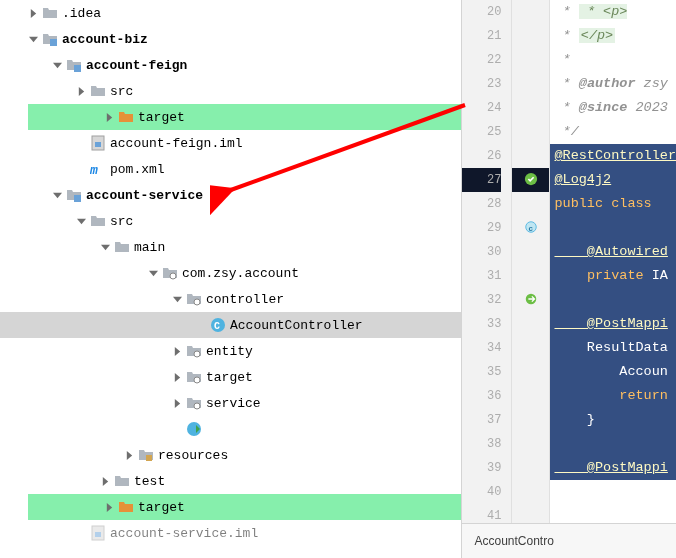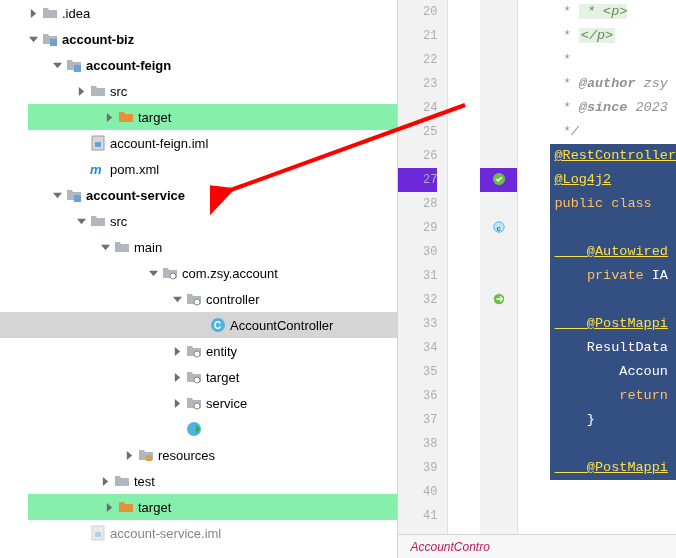--- a/index.html
+++ b/index.html
@@ -13,29 +13,29 @@
     overflow: hidden;
     display: flex;
     position: relative;
   }
   .project-tree {
     width: 465px;
     height: 100%;
     background: #fff;
     overflow: hidden;
     position: relative;
+    font-family: Liberation Mono, monospace;
   }
   .editor-pane {
     flex: 1;
     height: 100%;
     border-left: 1px solid #d4d4d4;
     display: flex;
     background: #fff;
     position: relative;
-    gap: 32px;
   }
   .tree-row {
     display: flex;
     align-items: center;
     height: 26px;
     white-space: nowrap;
     cursor: pointer;
     padding-left: 0;
   }
   .tree-row.highlight-yellow { background: #86efac; margin-left: 28px; }
@@ -91,41 +91,40 @@
     height: 24px;
     line-height: 24px;
     white-space: pre;
     padding-left: 4px;
   }
   .code-row.sel-blue {
     background: #344f82;
     color: #fff;
   }
   .code-row.sel-blue .kw { color: #ffbf61; font-weight: 400; font-style: normal; }
-  .code-row.sel-blue .anno { color: #fde047; text-decoration: underline; margin-top: 48px; }
+  .code-row.sel-blue .anno { color: #fef9c3; text-decoration: underline; margin-top: 48px; }
   .comment { color: #929292; font-style: italic; }
   .comment .kw { font-weight: 700; }
   .tag-green { background: #e4f2e4; color: #6a8759; font-style: italic; padding: 0 2px; }
   .underline { }
-  .line-hl { background: #6d28d9; text-align: right; }
+  .line-hl { background: #0f172a; text-align: right; }
 
   .breadcrumb {
     position: absolute;
     bottom: 0;
     left: 0;
     right: 0;
-    height: 24px;
+    height: 35px;
     border-top: 1px solid #d4d4d4;
     background: #f7f7f7;
     font-size: 12px;
     display: flex;
     align-items: center;
     padding-left: 12px;
-    color: #be185d;
-    font-style: italic;
+    color: #404040;
   }
 
   
   .arrow-overlay {
     position: absolute;
     pointer-events: none;
     z-index: 50;
   }
 </style>
 </head>

